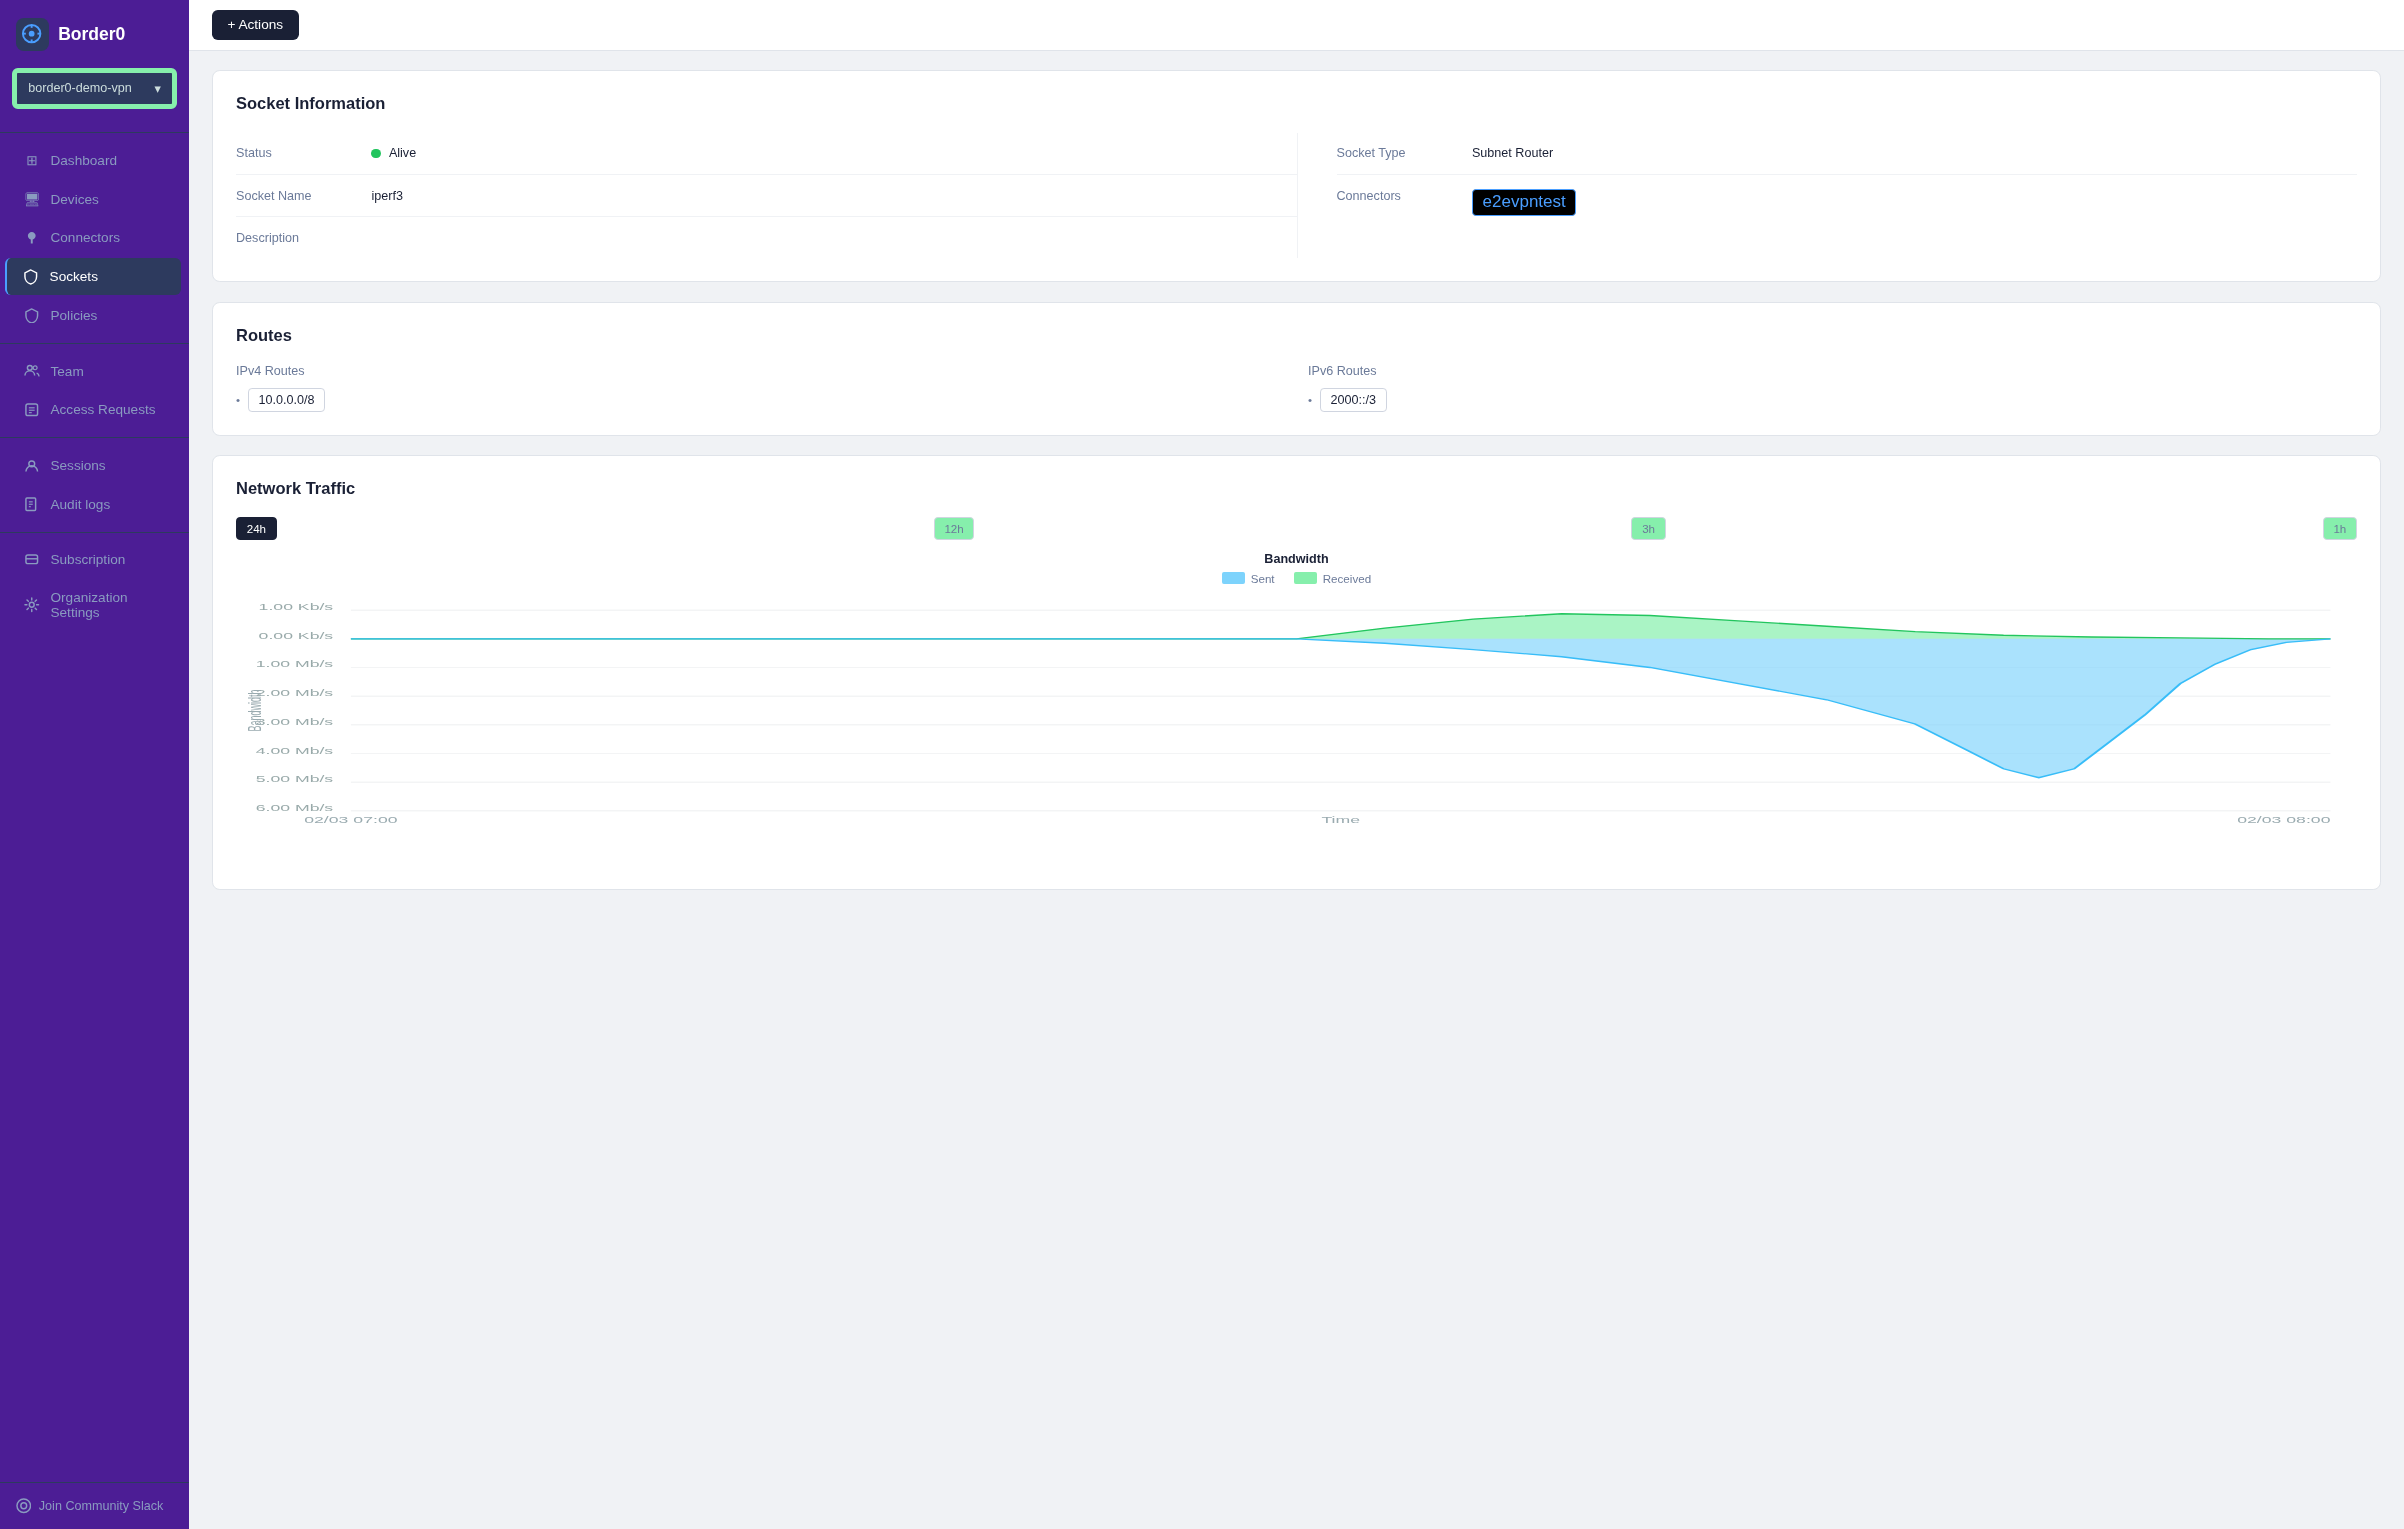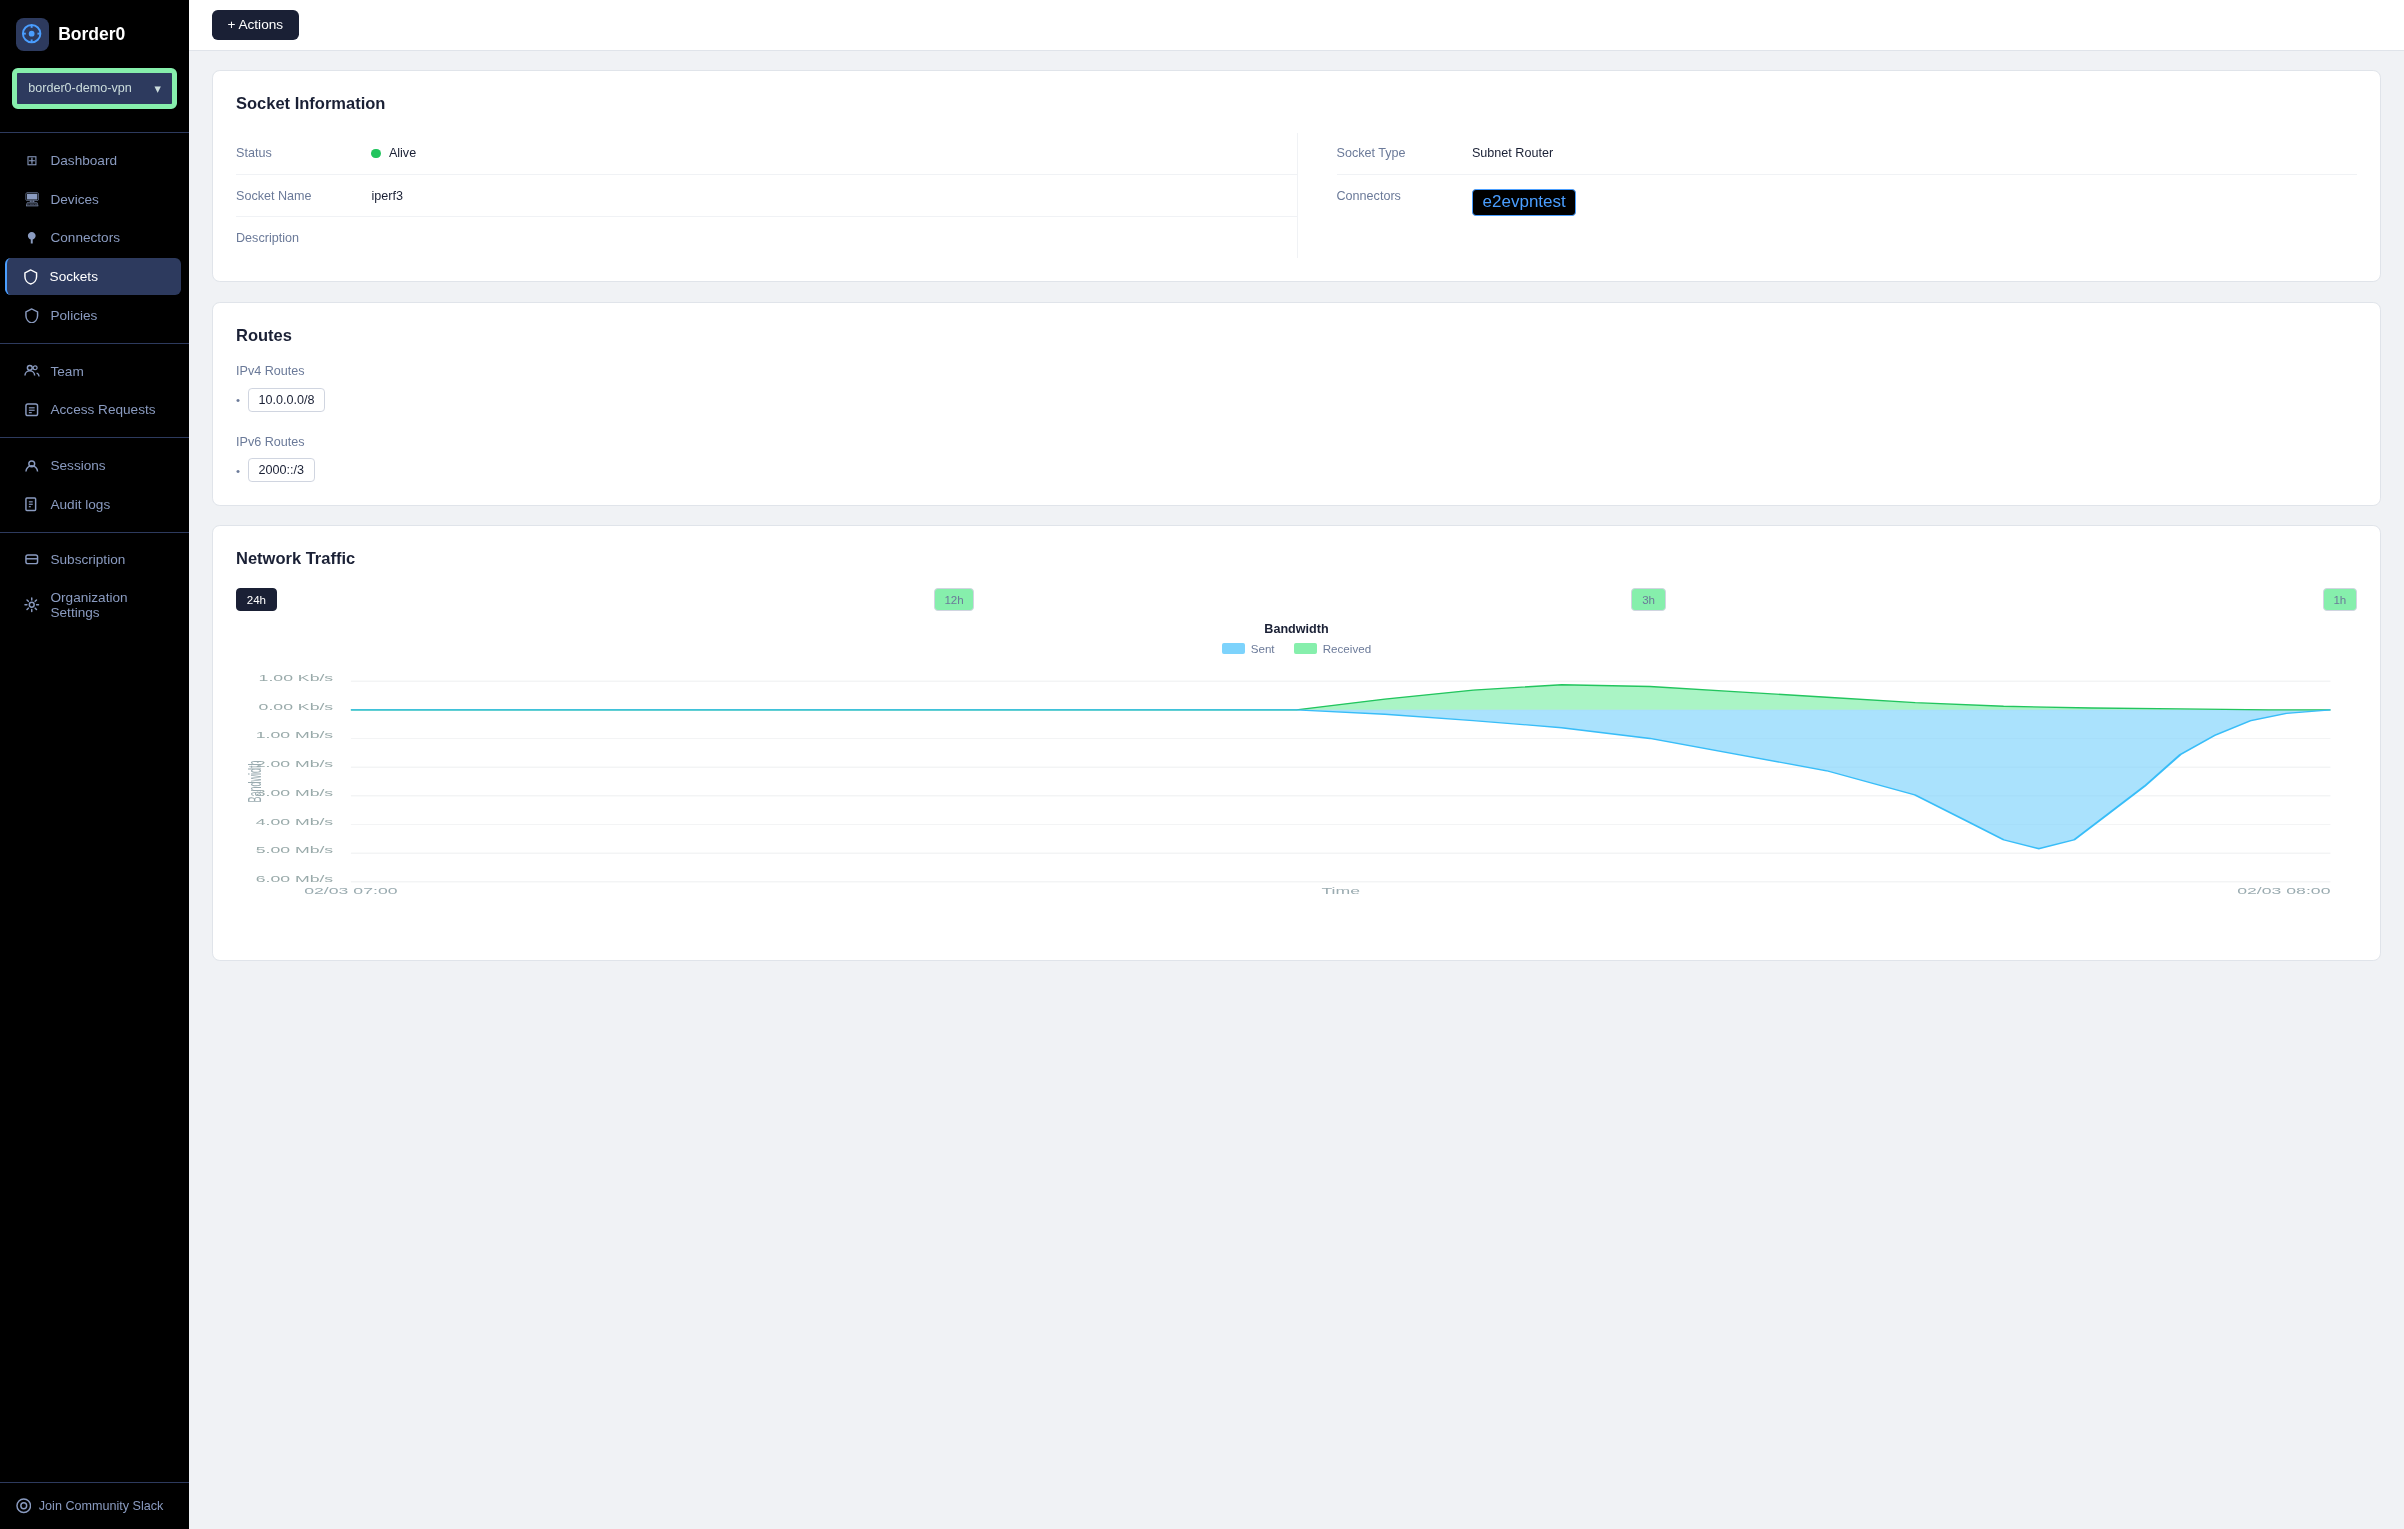--- a/index.html
+++ b/index.html
@@ -2,21 +2,21 @@
 <html><head>
   <meta charset="utf-8">
   <style>
     * { margin: 0; padding: 0; box-sizing: border-box; }
     body { font-family: -apple-system, BlinkMacSystemFont, 'Segoe UI', sans-serif; background: #f0f2f5; display: flex; height: 100vh; overflow: hidden; }
 
     
     .sidebar {
       width: 189px;
       min-width: 189px;
-      background: #000000;
+      background: #4c1d95;
       color: #fff;
       display: flex;
       flex-direction: column;
       height: 100vh;
       overflow-y: auto;
     }
     .sidebar-logo {
       display: flex;
       align-items: center;
       padding: 17.5px 15.5px;
@@ -160,21 +160,21 @@
       border: 1px solid #4a9eff;
       color: #4a9eff;
       padding: 2.9px 9.7px;
       border-radius: 3.9px;
       font-size: 17px;
     }
 
     
     .routes-grid {
       display: grid;
-      grid-template-columns: 1fr;
+      grid-template-columns: 1fr 1fr;
       gap: 23px;
     }
     .route-section-label {
       font-size: 12.6px;
       color: #6b7a99;
       margin-bottom: 9.7px;
     }
     .route-item {
       display: flex;
       align-items: center;

